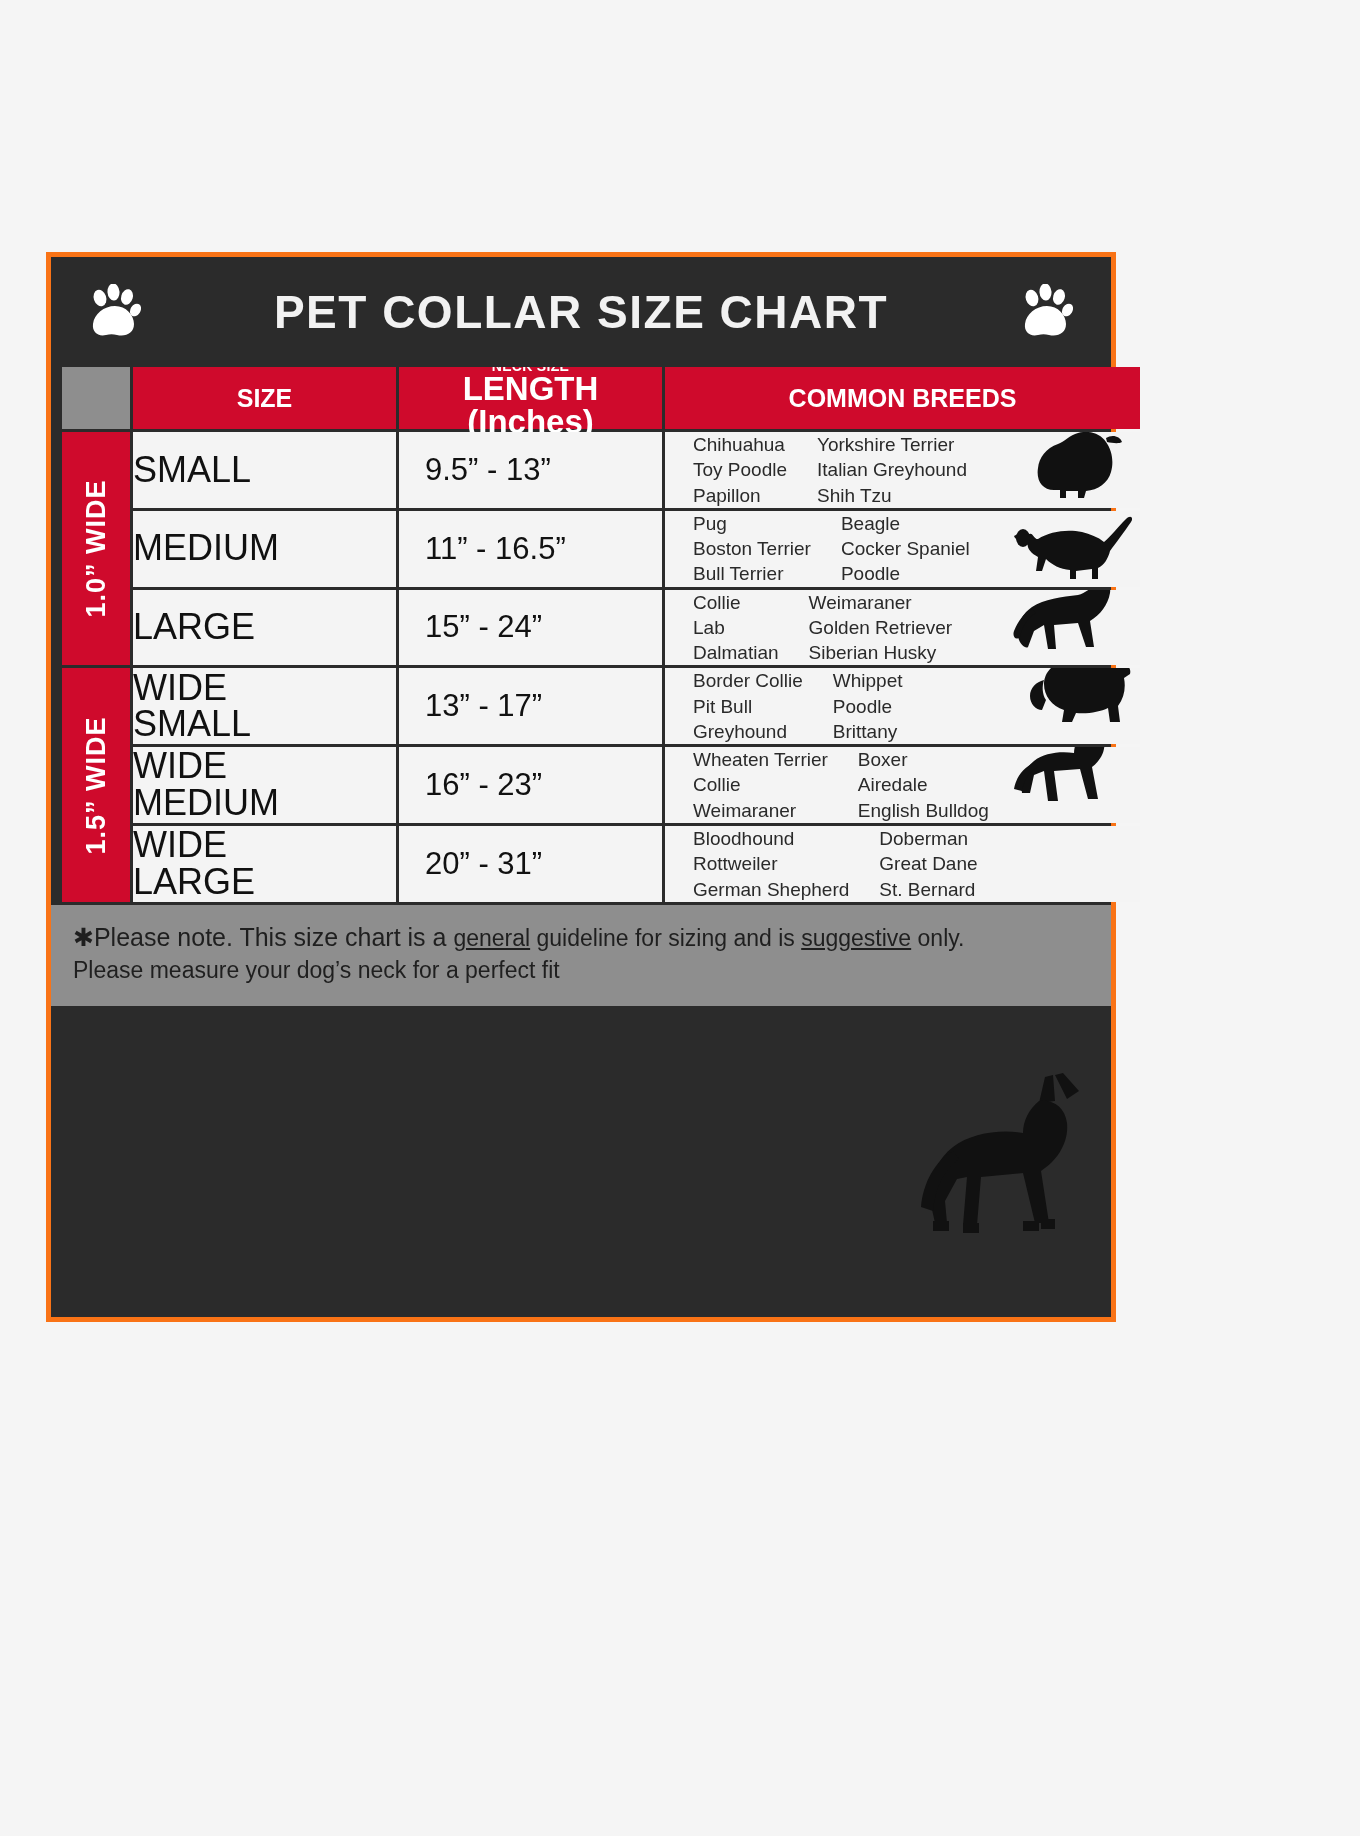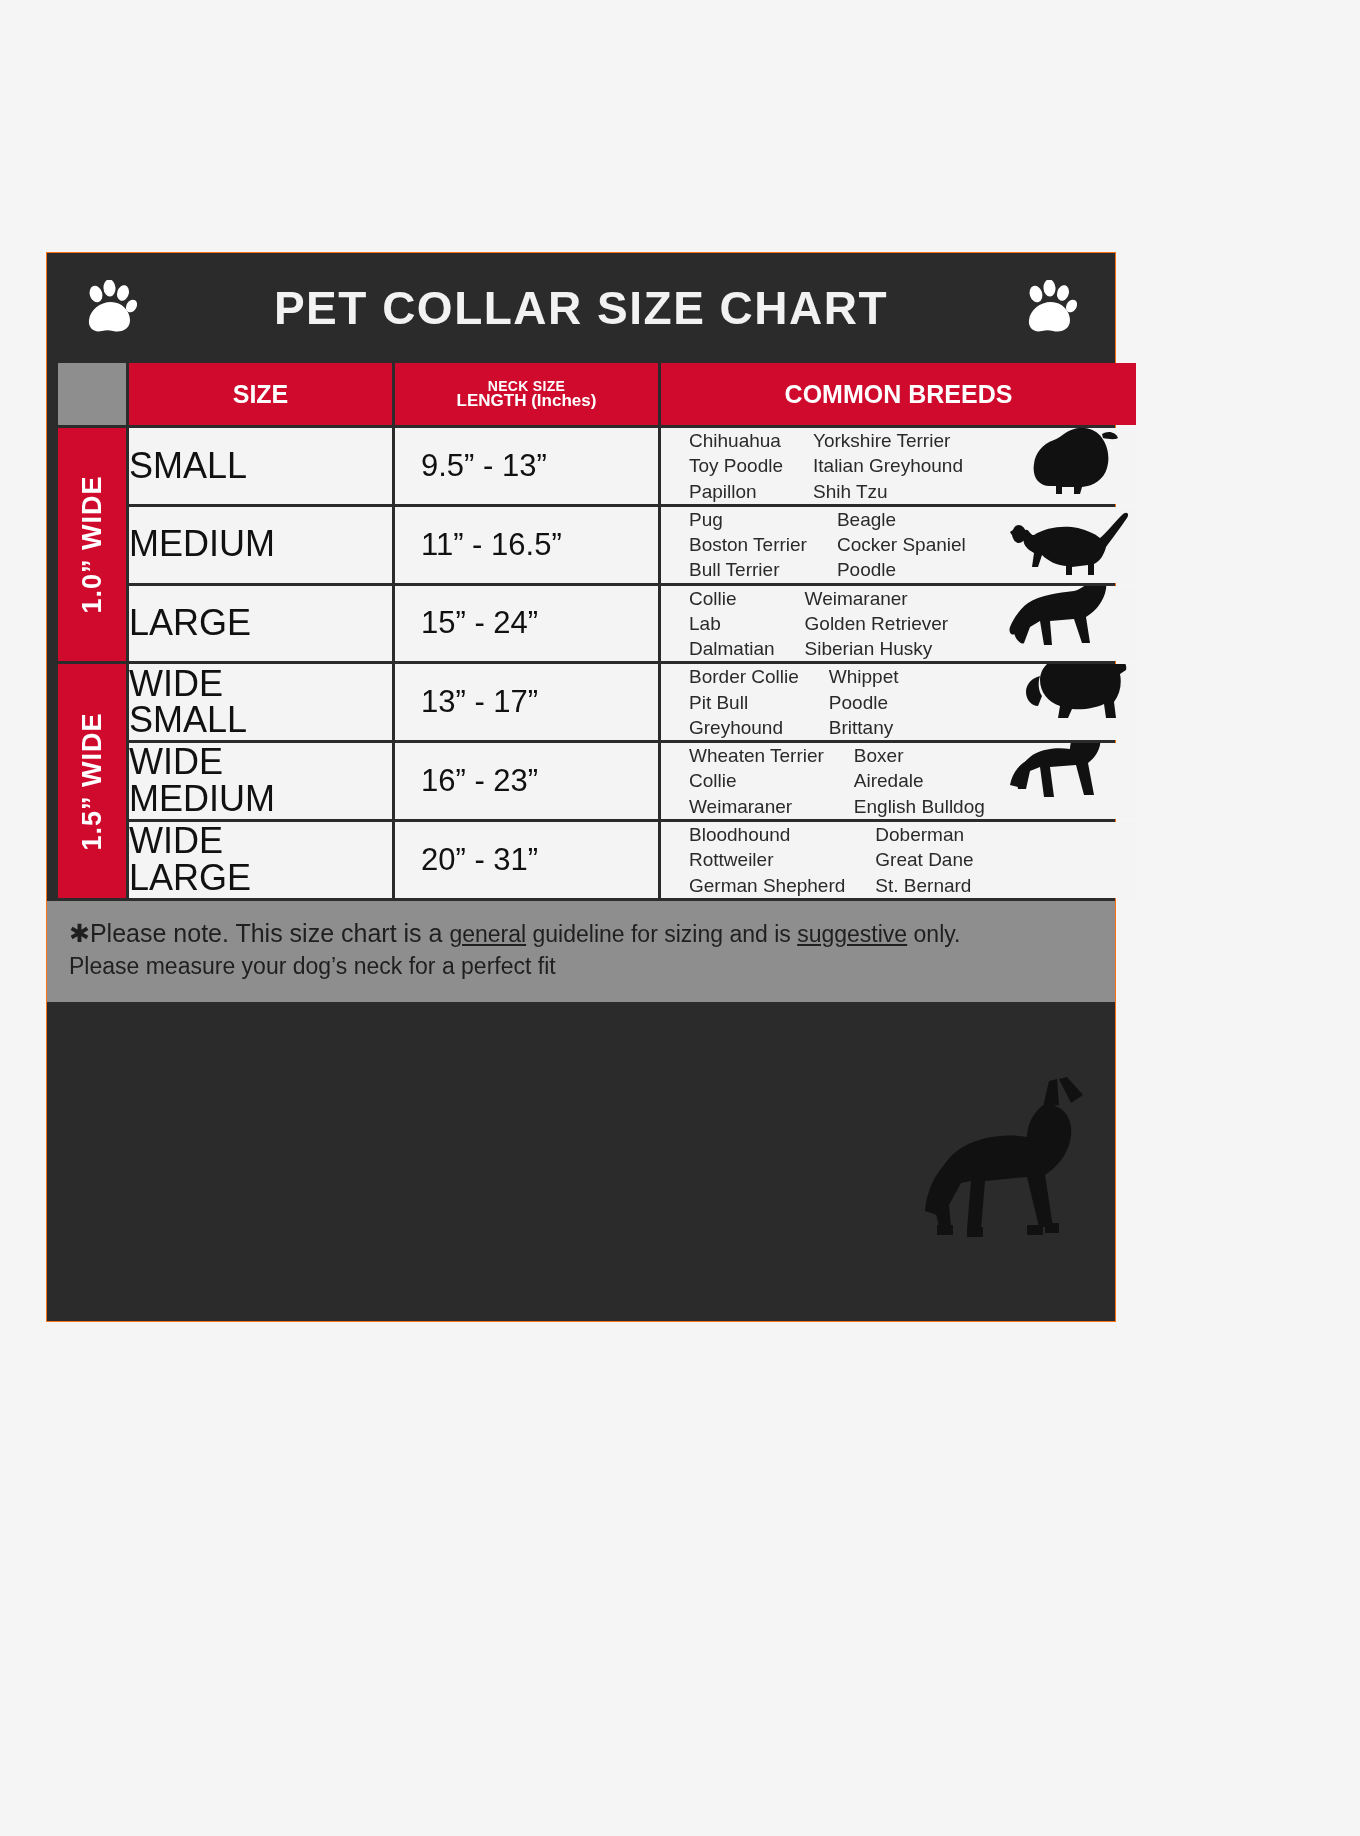--- a/index.html
+++ b/index.html
@@ -8,21 +8,21 @@
     background: #f5f5f5;
     font-family: "Liberation Sans", sans-serif;
     overflow: hidden;
   }
 
   #chart-wrap {
     position: absolute;
     left: 46px; top: 252px;
     width: 1070px; height: 1070px;
     background: #2b2b2b;
-    border: 1px solid #f97316;
+    border: 5px solid #f97316;
   }
 
   
   #title-band {
     position: relative;
     height: 110px;
     background: #2b2b2b;
     display: flex; align-items: center; justify-content: center;
   }
   #title-band .title-text {
@@ -51,21 +51,21 @@
     background: #cf0a2c;
     color: #ffffff;
     display: flex; align-items: center; justify-content: center;
     height: 62px;
     font-size: 25px;
     font-weight: bold;
     text-align: center;
   }
   .hdr.neck { flex-direction: column; justify-content: center; line-height: 1; }
   .hdr .neck-small { font-size: 14px; font-weight: bold; letter-spacing: .3px; margin-bottom: -1px; }
-  .hdr .neck-big { font-size: 17px; font-weight: bold; }
+  .hdr .neck-big { font-size: 33px; font-weight: bold; }
 
   
   .vband {
     background: #cf0a2c;
     color: #ffffff;
     display: flex; align-items: center; justify-content: center;
     font-size: 27px; font-weight: bold;
     letter-spacing: 1px;
   }
   .vband span { transform: rotate(-90deg); white-space: nowrap; }

